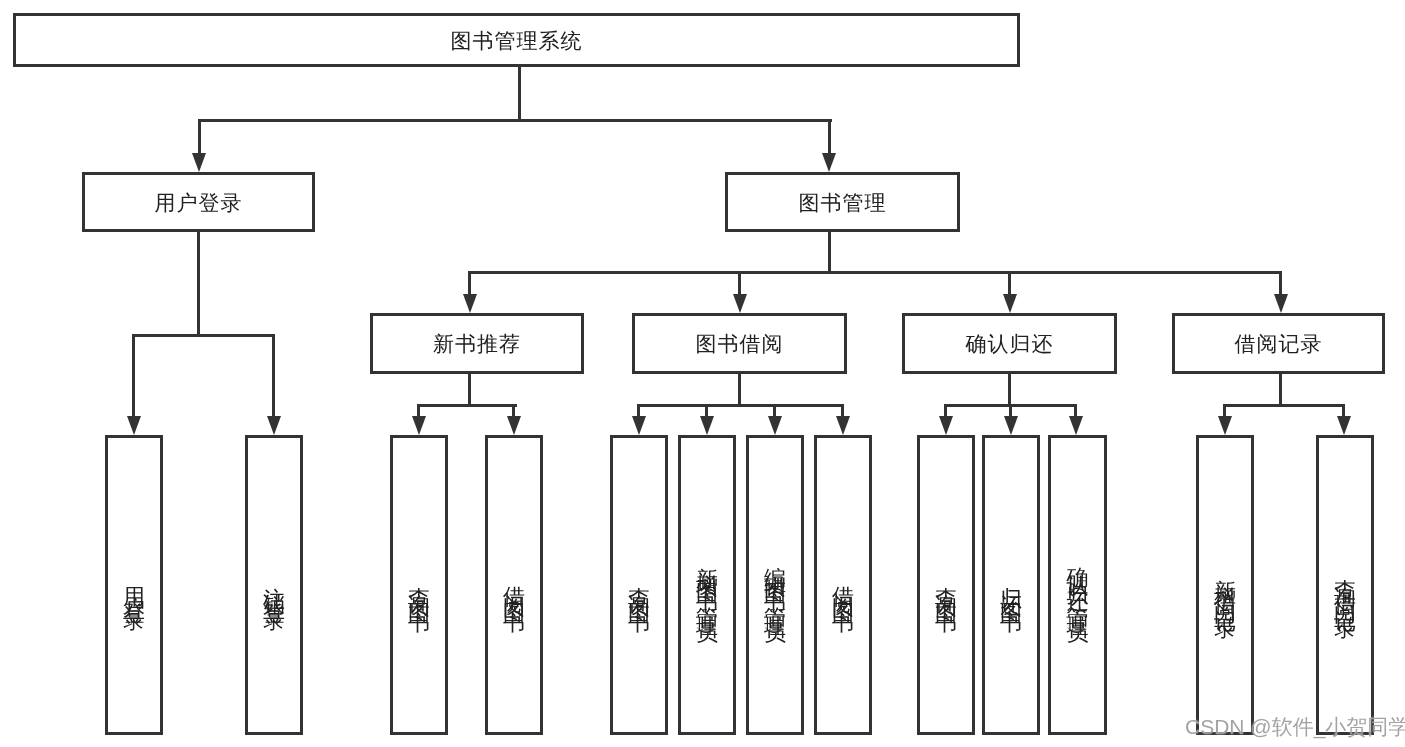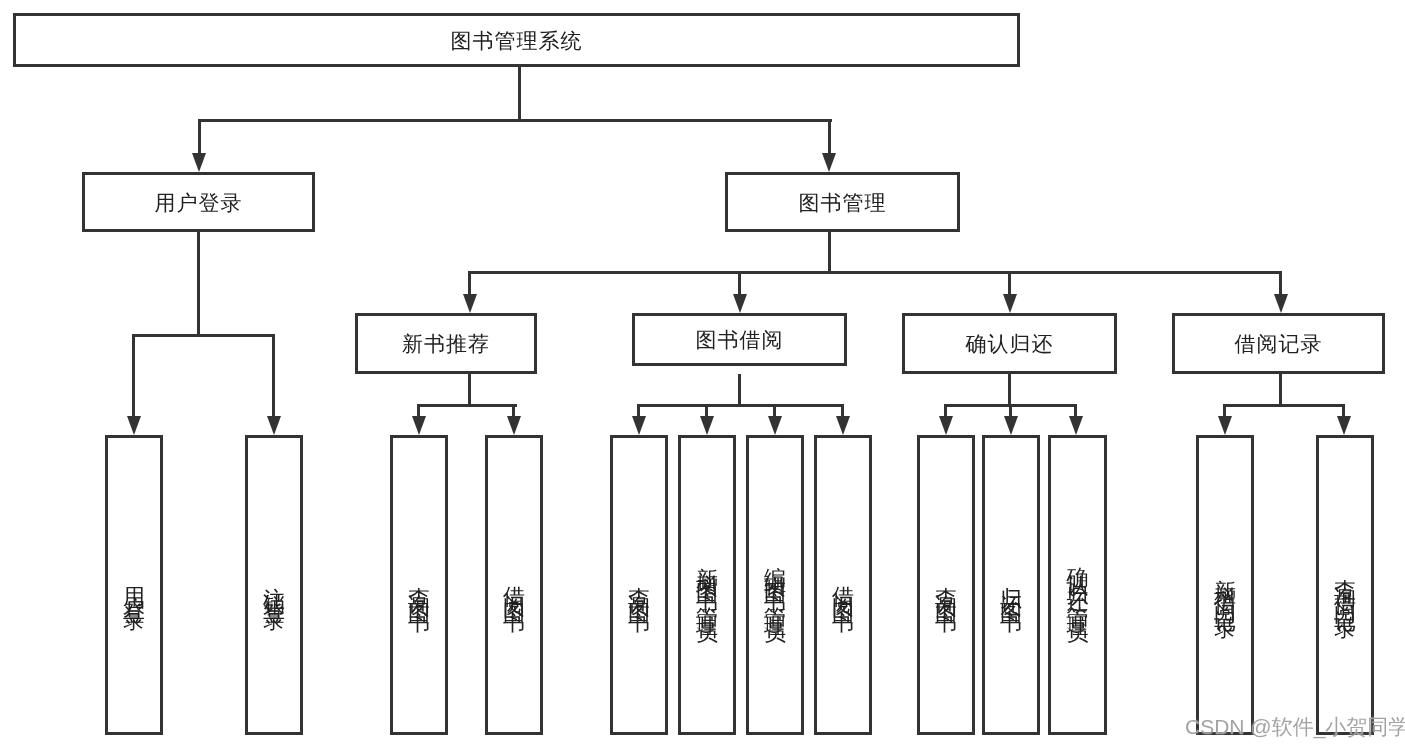--- a/index.html
+++ b/index.html
@@ -63,22 +63,22 @@
   <div class="hline" style="left:468px;top:271px;width:814px;"></div>
   <div class="vline" style="left:468px;top:271px;height:28px;"></div>
   <div class="arrow" style="left:463px;top:294px;"></div>
   <div class="vline" style="left:738px;top:271px;height:28px;"></div>
   <div class="arrow" style="left:733px;top:294px;"></div>
   <div class="vline" style="left:1008px;top:271px;height:28px;"></div>
   <div class="arrow" style="left:1003px;top:294px;"></div>
   <div class="vline" style="left:1279px;top:271px;height:28px;"></div>
   <div class="arrow" style="left:1274px;top:294px;"></div>
 
-  <div class="box" style="left:355px;top:313px;width:182px;height:61px;">新书推荐</div>
-  <div class="box" style="left:632px;top:313px;width:215px;height:53px;">图书借阅</div>
+  <div class="box" style="left:370px;top:313px;width:214px;height:61px;">新书推荐</div>
+  <div class="box" style="left:632px;top:313px;width:215px;height:61px;">图书借阅</div>
   <div class="box" style="left:902px;top:313px;width:215px;height:61px;">确认归还</div>
   <div class="box" style="left:1172px;top:313px;width:213px;height:61px;">借阅记录</div>
 
   <div class="vline" style="left:468px;top:374px;height:33px;"></div>
   <div class="hline" style="left:417px;top:404px;width:100px;"></div>
   <div class="vline" style="left:417px;top:404px;height:16px;"></div>
   <div class="arrow" style="left:412px;top:416px;"></div>
   <div class="vline" style="left:512px;top:404px;height:16px;"></div>
   <div class="arrow" style="left:507px;top:416px;"></div>
 

